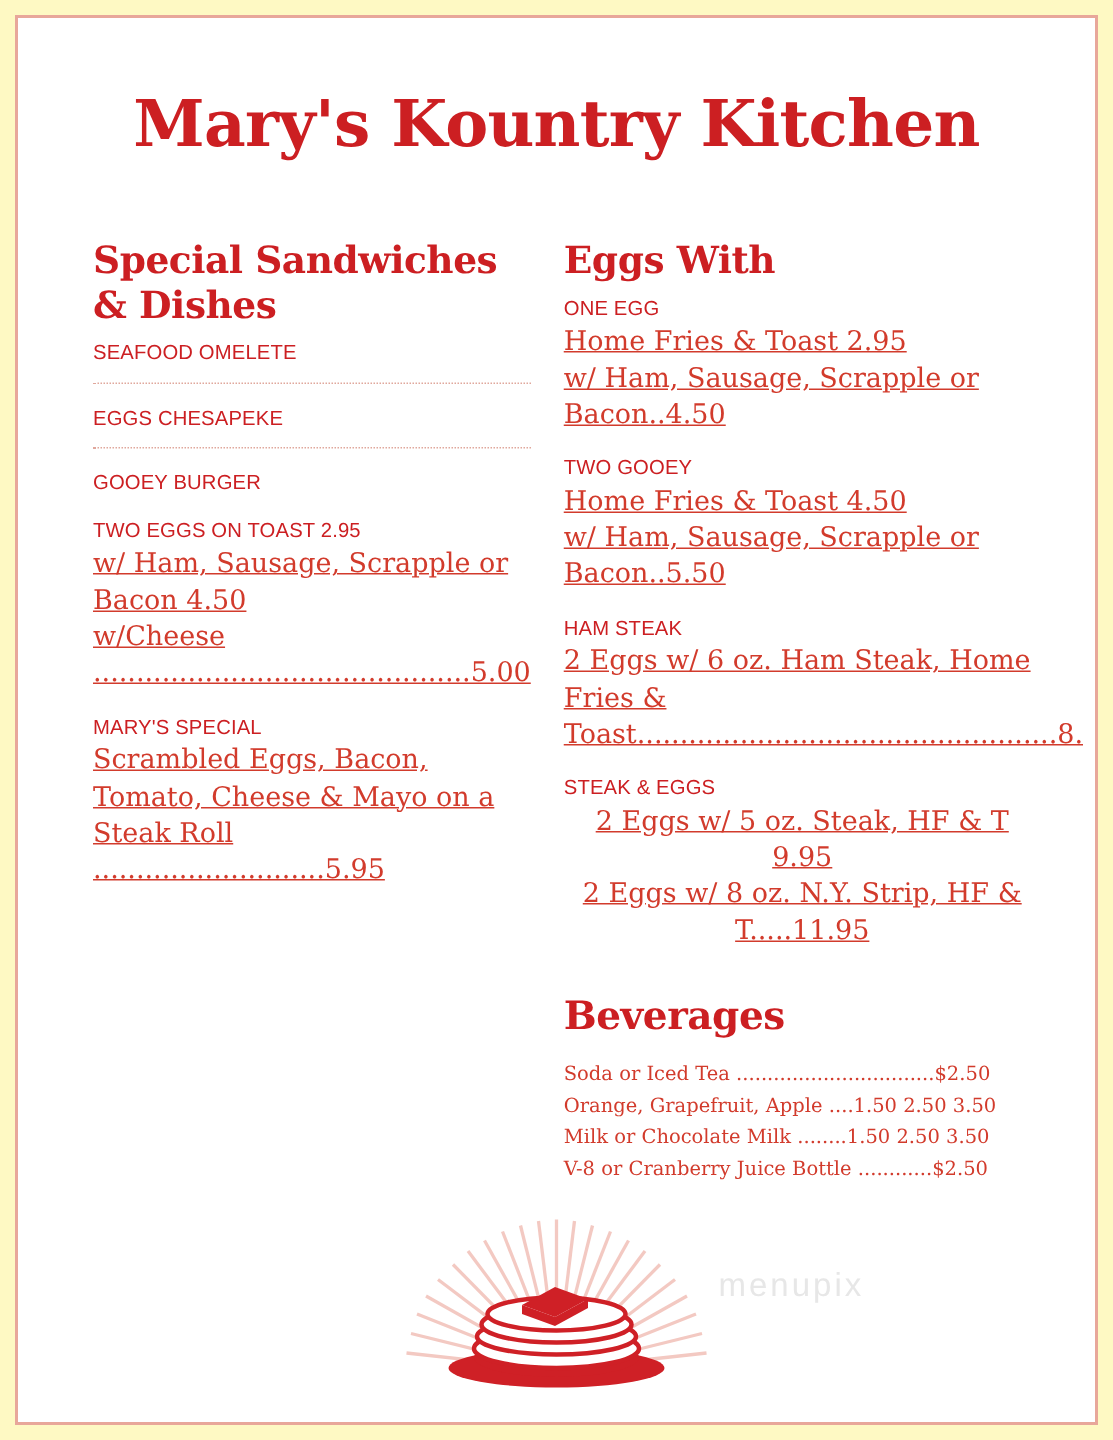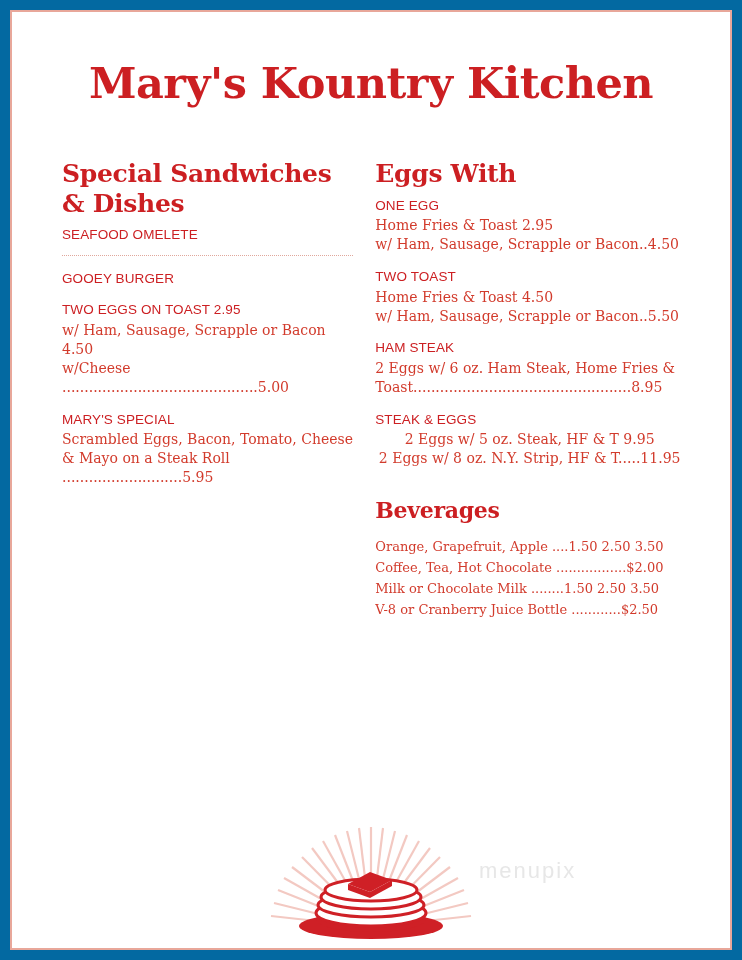--- a/index.html
+++ b/index.html
@@ -10,21 +10,21 @@
     width: 742px;
     height: 960px;
     background: #ffffff;
     font-family: "Liberation Serif", serif;
     overflow: hidden;
   }
   .page {
     position: relative;
     width: 742px;
     height: 960px;
-    background: #0369a1;
+    background: #fef9c3;
     box-sizing: border-box;
     padding: 12px;
   }
   .outer-border {
     position: absolute;
     left: 10px;
     top: 10px;
     right: 10px;
     bottom: 10px;
     border: 2px solid #e8a79a;
@@ -68,59 +68,60 @@
   .section-head {
     color: #cc1f22;
     font-family: "DejaVu Serif", serif;
     font-weight: bold;
     font-size: 25px;
     line-height: 1.18;
     margin: 0 0 8px 0;
     letter-spacing: -0.3px;
   }
   .section-head.beverages {
-    font-size: 22px;
+    font-size: 26px;
     margin-top: 30px;
     margin-bottom: 12px;
   }
   .item {
     margin-bottom: 14px;
   }
   .item-name {
     color: #cc1f22;
     font-family: "Liberation Sans", sans-serif;
     font-size: 13.5px;
     letter-spacing: 0.1px;
     line-height: 1.3;
     margin-bottom: 2px;
   }
   .item-desc {
     color: #d23b2c;
     font-family: "DejaVu Serif", serif;
-    font-size: 14px;
+    font-size: 18px;
     line-height: 1.35;
+    text-decoration: underline;
   }
   .dots-line {
     border-bottom: 1.5px dotted #e0a79c;
     height: 1px;
     margin: 10px 0 4px 0;
     width: 100%;
   }
   .bev-line {
     color: #d23b2c;
     font-family: "DejaVu Serif", serif;
     font-size: 13px;
     line-height: 1.62;
     white-space: nowrap;
   }
   .footer {
     position: absolute;
     left: 0;
     right: 0;
-    bottom: 0;
+    bottom: 14px;
     height: 120px;
   }
   .sunburst {
     position: absolute;
     left: 50%;
     bottom: 0px;
     transform: translateX(-50%);
     width: 230px;
     height: 118px;
     overflow: hidden;
@@ -148,20 +149,24 @@
     <div class="columns">
 
       <div class="col-left">
         <div class="section-head">Special Sandwiches &amp; Dishes</div>
 
         <div class="item">
           <div class="item-name">SEAFOOD OMELETE</div>
           <div class="dots-line"></div>
         </div>
 
+        <div class="item">
+          <div class="item-name">EGGS CHESAPEKE</div>
+          <div class="dots-line"></div>
+        </div>
 
         <div class="item">
           <div class="item-name">GOOEY BURGER</div>
         </div>
 
         <div class="item">
           <div class="item-name">TWO EGGS ON TOAST 2.95</div>
           <div class="item-desc" style="white-space:pre-line;">w/ Ham, Sausage, Scrapple or Bacon 4.50
 w/Cheese ............................................5.00</div>
         </div>
@@ -175,40 +180,40 @@
       <div class="col-right">
         <div class="section-head">Eggs With</div>
 
         <div class="item">
           <div class="item-name">ONE EGG</div>
           <div class="item-desc" style="white-space:pre-line;">Home Fries &amp; Toast 2.95
 w/ Ham, Sausage, Scrapple or Bacon..4.50</div>
         </div>
 
         <div class="item">
-          <div class="item-name">TWO TOAST</div>
+          <div class="item-name">TWO GOOEY</div>
           <div class="item-desc" style="white-space:pre-line;">Home Fries &amp; Toast 4.50
 w/ Ham, Sausage, Scrapple or Bacon..5.50</div>
         </div>
 
         <div class="item">
           <div class="item-name">HAM STEAK</div>
           <div class="item-desc">2 Eggs w/ 6 oz. Ham Steak, Home Fries &amp; Toast.................................................8.95</div>
         </div>
 
         <div class="item">
           <div class="item-name">STEAK &amp; EGGS</div>
           <div class="item-desc" style="white-space:pre-line;text-align:center;">2 Eggs w/ 5 oz. Steak, HF &amp; T 9.95
 2 Eggs w/ 8 oz. N.Y. Strip, HF &amp; T.....11.95</div>
         </div>
 
         <div class="section-head beverages">Beverages</div>
 
+        <div class="bev-line">Soda or Iced Tea ................................$2.50</div>
         <div class="bev-line">Orange, Grapefruit, Apple ....1.50 2.50 3.50</div>
-        <div class="bev-line">Coffee, Tea, Hot Chocolate .................$2.00</div>
         <div class="bev-line">Milk or Chocolate Milk  ........1.50 2.50 3.50</div>
         <div class="bev-line">V-8 or Cranberry Juice Bottle ............$2.50</div>
       </div>
 
     </div>
 
     <div class="footer">
       <div class="sunburst">
         <svg width="230" height="118" viewBox="0 0 230 118" xmlns="http://www.w3.org/2000/svg">
           <g transform="translate(115,105)">

